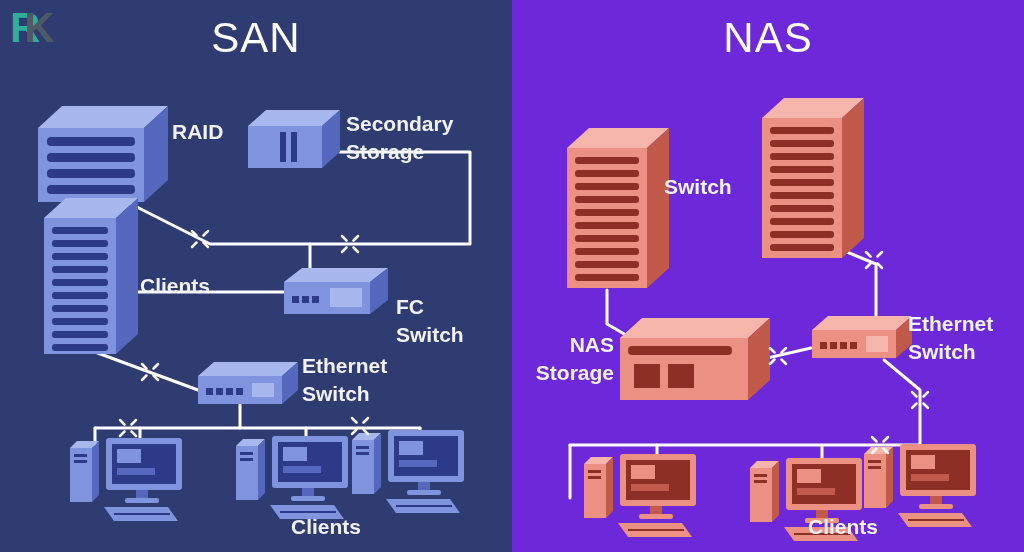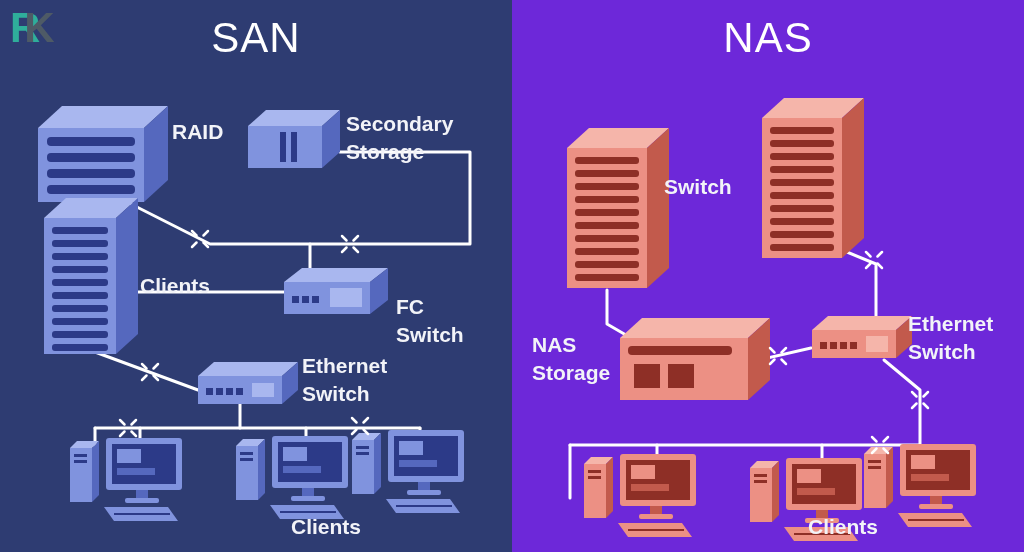--- a/index.html
+++ b/index.html
@@ -225,18 +225,18 @@
       <use href="#client" transform="translate(352,438)"></use>
 
       <use href="#spark" transform="translate(362,260)"></use>
       <use href="#spark" transform="translate(266,356)"></use>
       <use href="#spark" transform="translate(408,400)"></use>
       <use href="#spark" transform="translate(368,445)"></use>
     </svg>
 
     <div class="panel-title">NAS</div>
     <div class="lbl" style="left:152px;top:173px;">Switch</div>
-    <div class="lbl" style="left:20px;top:331px;width:94px;text-align:left;">NAS Storage</div>
+    <div class="lbl" style="left:8px;top:331px;width:94px;text-align:right;">NAS Storage</div>
     <div class="lbl" style="left:396px;top:310px;width:108px;">Ethernet Switch</div>
     <div class="lbl" style="left:296px;top:513px;">Clients</div>
   </div>
 
 </div>
 
 </body></html>

